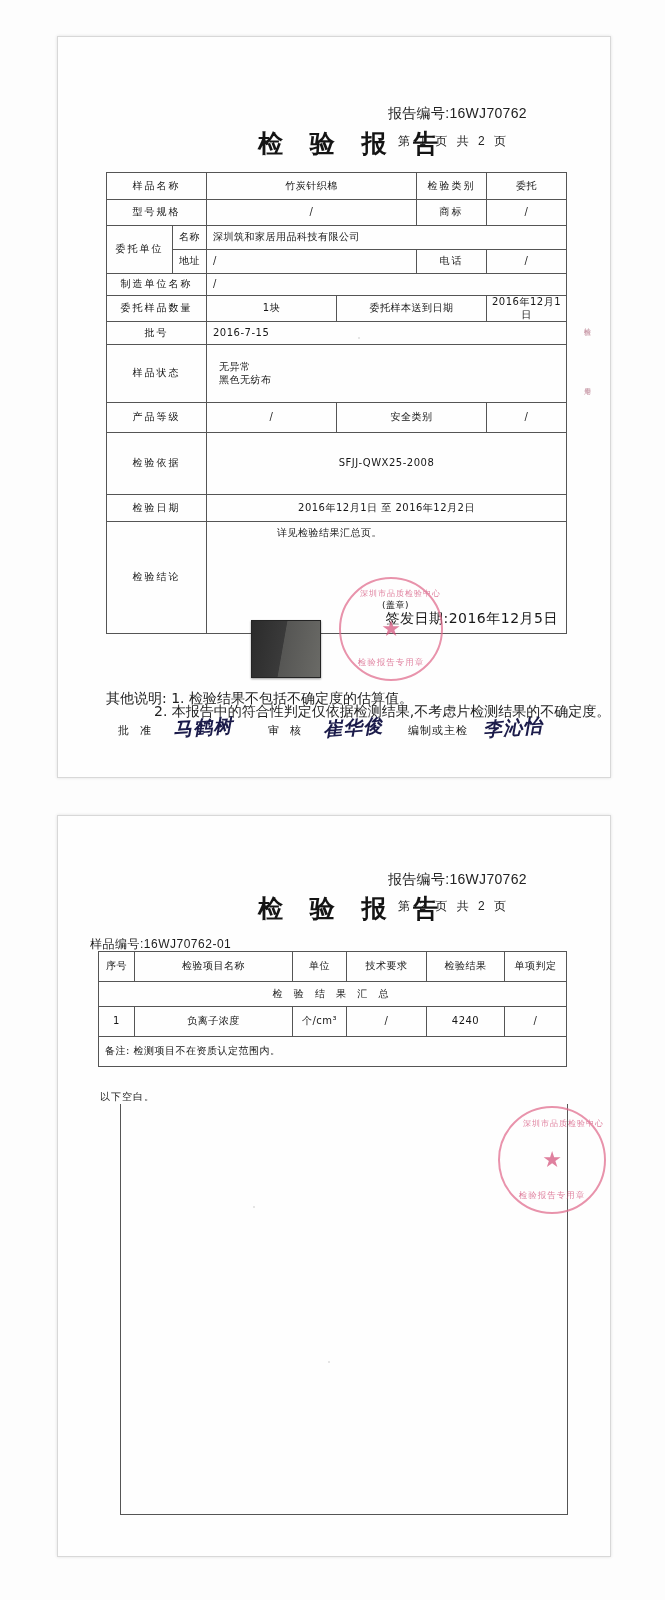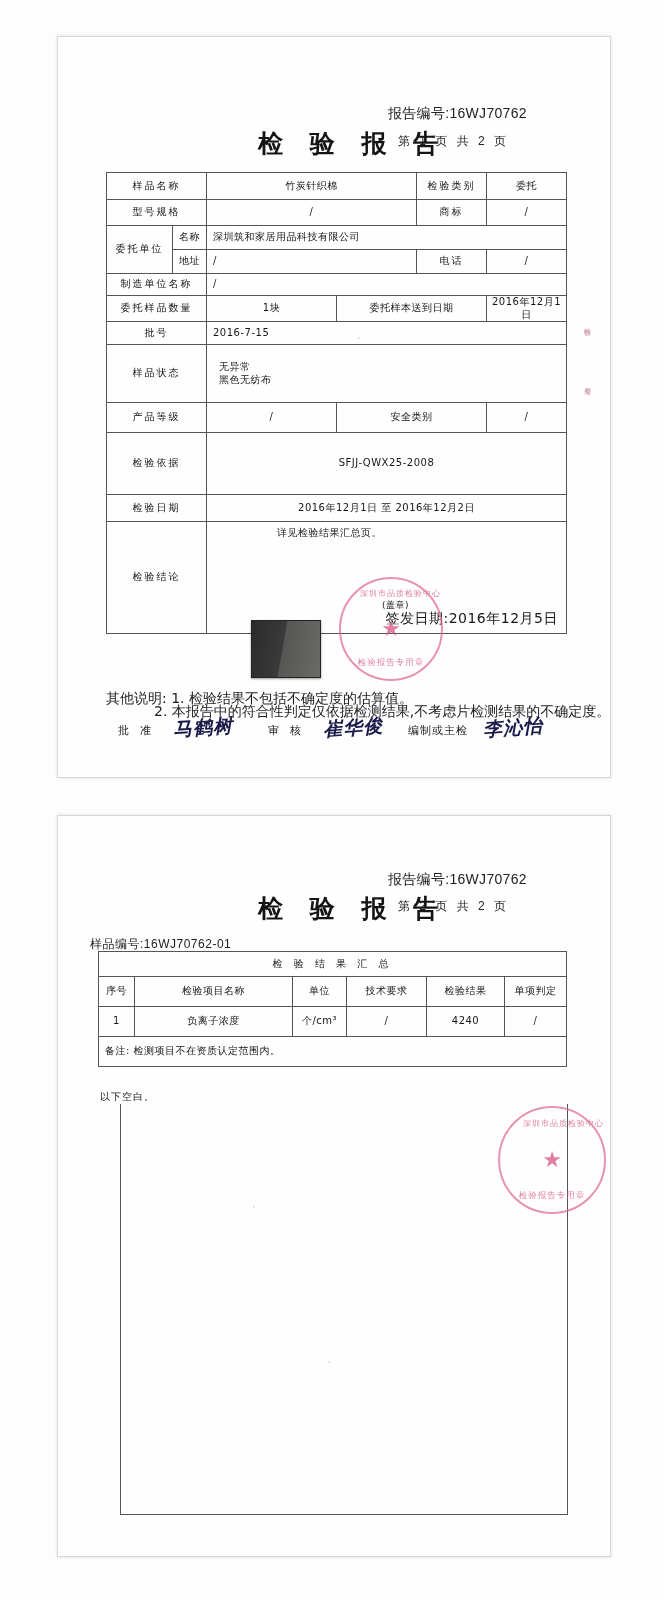--- a/index.html
+++ b/index.html
@@ -344,31 +344,31 @@
       <table class="tbl" style="left:40px; top:135px; width:468px;">
         <colgroup>
           <col style="width:36px">
             <col style="width:158px">
             <col style="width:54px">
           <col style="width:80px">
             <col style="width:78px">
             <col style="width:62px">
         </colgroup>
         <tbody>
-          <tr style="height:25px">
-            <td colspan="6" style="letter-spacing:4px;">检 验 结 果 汇 总</td>
-          </tr>
           <tr style="height:30px">
             <td>序号</td>
             <td>检验项目名称</td>
             <td>单位</td>
             <td>技术要求</td>
             <td>检验结果</td>
             <td>单项判定</td>
           </tr>
+          <tr style="height:25px">
+            <td colspan="6" style="letter-spacing:4px;">检 验 结 果 汇 总</td>
+          </tr>
           <tr style="height:30px">
             <td>1</td>
             <td>负离子浓度</td>
             <td>个/cm³</td>
             <td class="slash">/</td>
             <td>4240</td>
             <td class="slash">/</td>
           </tr>
           <tr style="height:30px">
             <td colspan="6" class="lft">备注: 检测项目不在资质认定范围内。</td>

